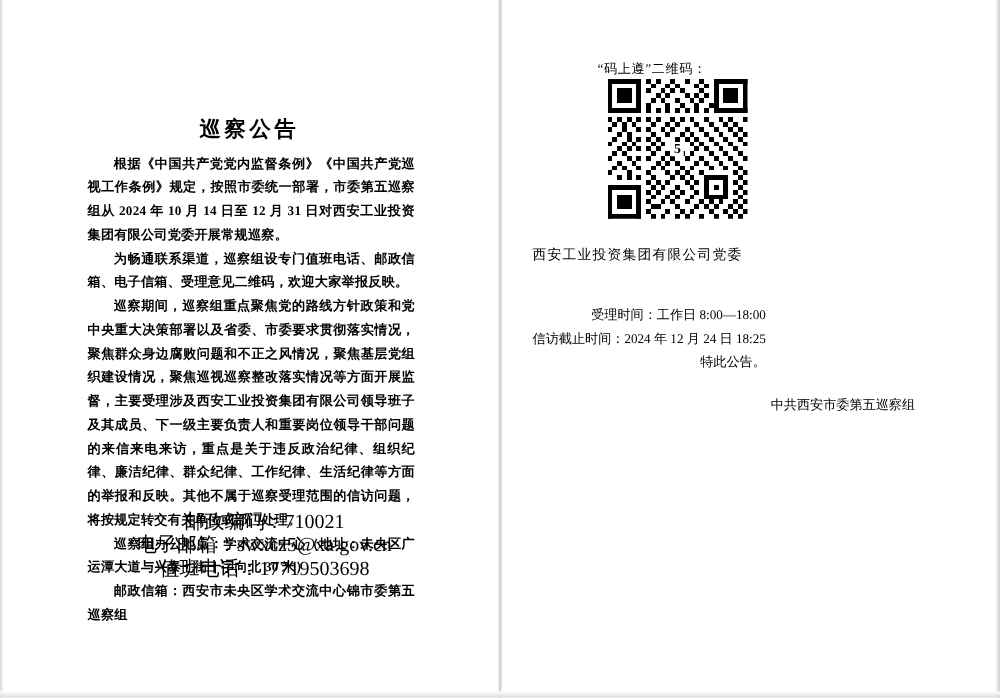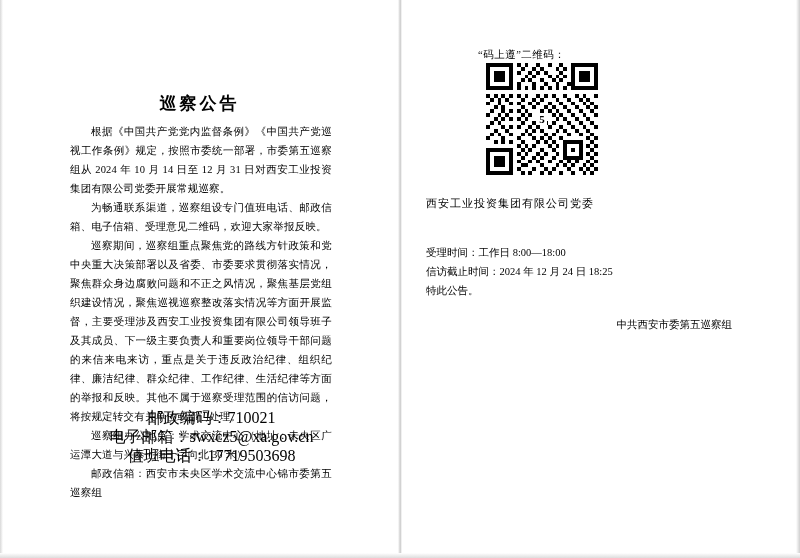--- a/index.html
+++ b/index.html
@@ -68,20 +68,21 @@
     width: 262px;
     font-size: 10.5px;
     line-height: 19px;
     text-align: justify;
     text-justify: inter-ideograph;
     letter-spacing: 0.2px;
   }
   .body-text p {
     margin: 0;
     text-indent: 21px;
+    font-weight: bold;
   }
   .contact-list {
     position: absolute;
     left: 70px;
     width: 262px;
     font-size: 16px;
     line-height: 19px;
     text-align: center;
   }
   .contact-list .line {
@@ -130,21 +131,21 @@
     left: 24px; top: 196px;
     font-size: 11px;
     letter-spacing: 1px;
   }
   .info-block {
     position: absolute;
     left: 24px; top: 243px;
     font-size: 10.5px;
     line-height: 19px;
   }
-  .info-block div { white-space: nowrap; }
+  .info-block div { white-space: nowrap; text-align: right; }
   .sign-block {
     position: absolute;
     right: 68px; top: 315px;
     font-size: 10.5px;
     line-height: 19px;
     text-align: left;
   }
   .sign-block div { white-space: nowrap; }
   .sign-date { padding-right: 10px; }
 </style>

